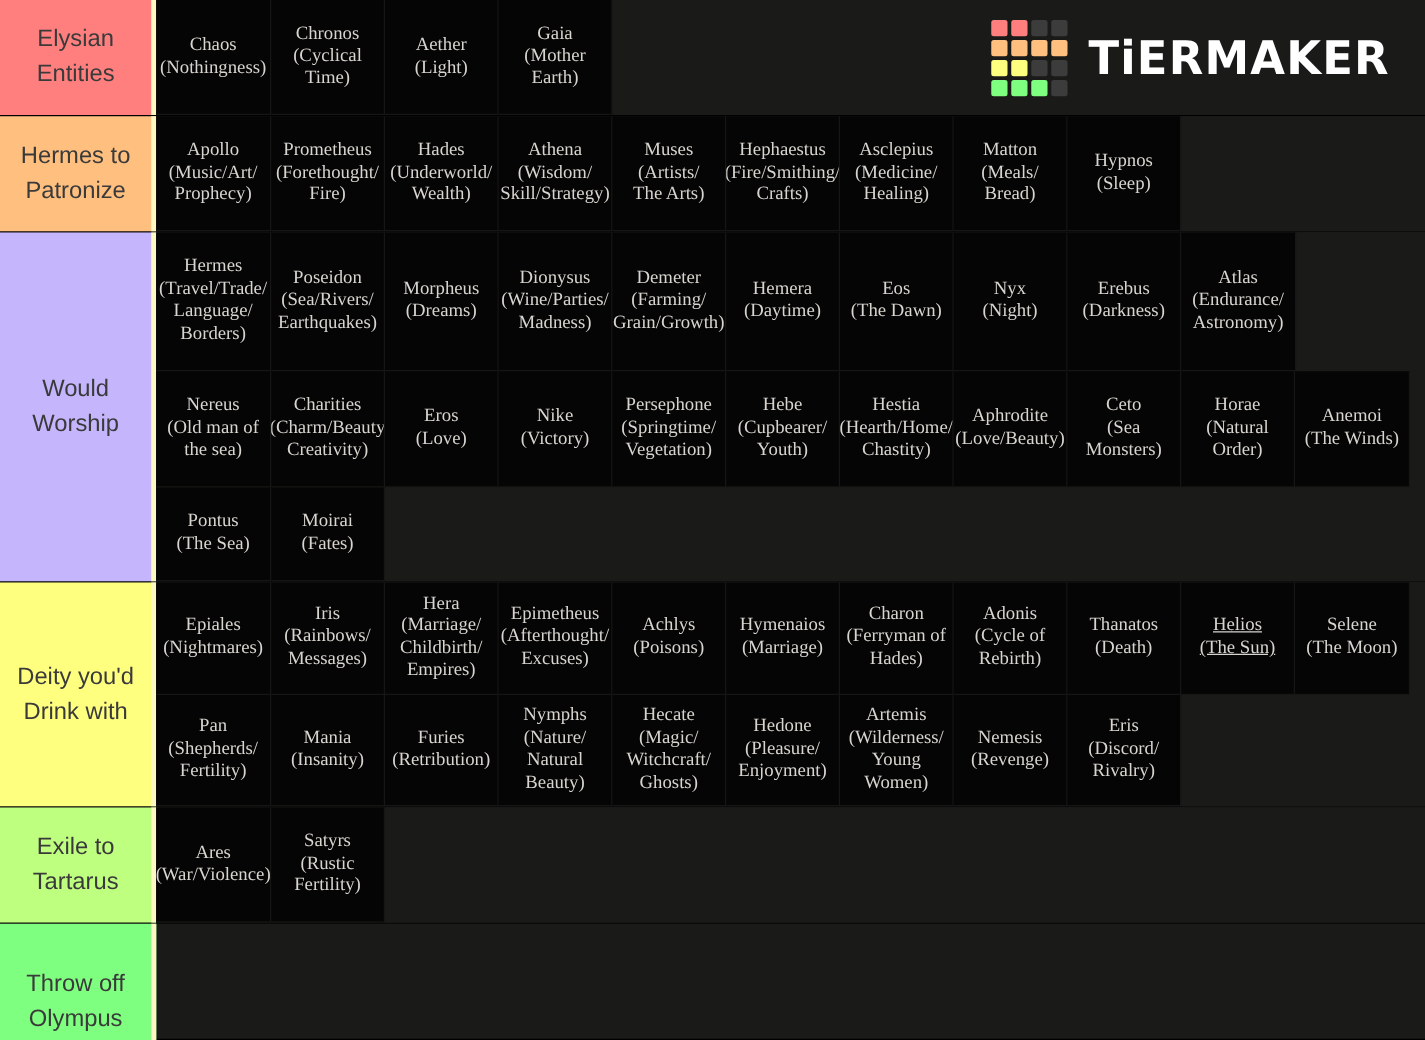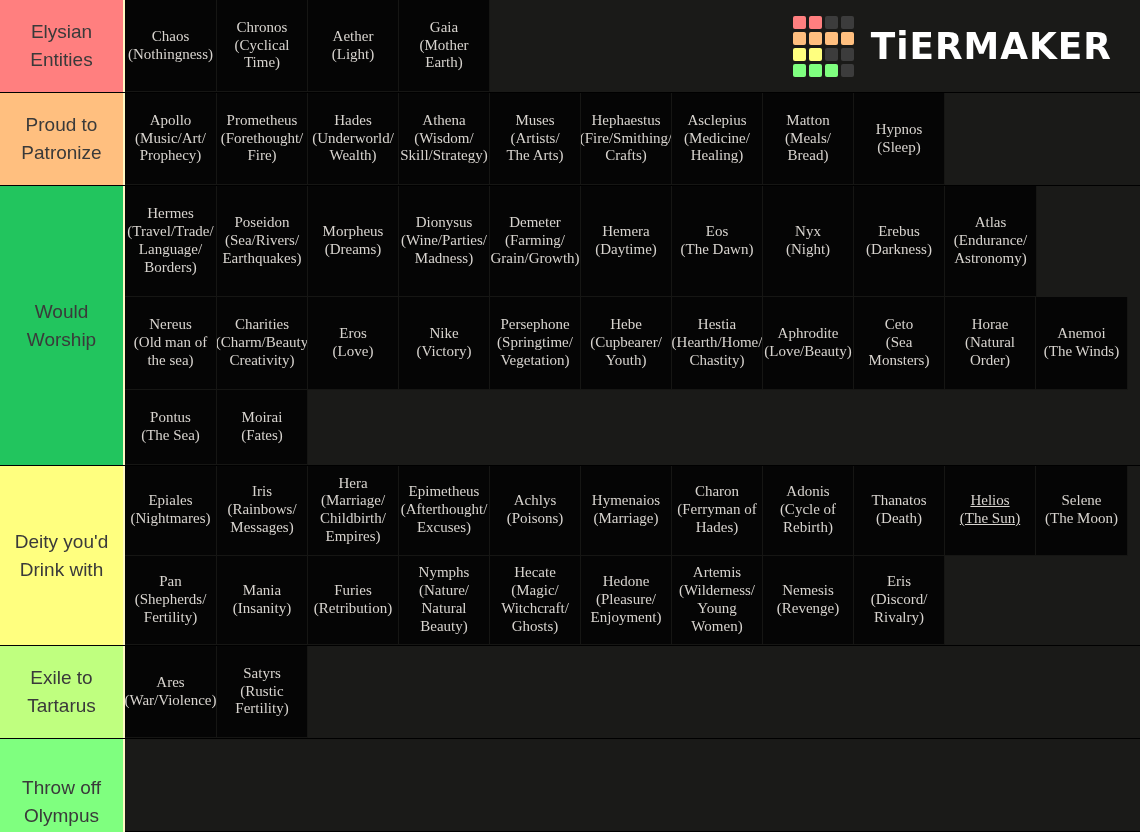--- a/index.html
+++ b/index.html
@@ -24,21 +24,21 @@
     width: 125px;
     flex: 0 0 125px;
     display: flex;
     align-items: center;
     justify-content: center;
     text-align: center;
     color: #3a3a3a;
     font-size: 19px;
     line-height: 1.45;
     font-family: "Liberation Sans", sans-serif;
-    border-right: 2px solid #fef9c3;
+    border-right: 4px solid #fef9c3;
     padding: 2px 4px;
     word-break: break-word;
   }
   .tier-items {
     flex: 1 1 auto;
     display: flex;
     flex-direction: column;
     background: #1a1a18;
     min-width: 0;
   }
@@ -130,21 +130,21 @@
                 <span style="background: rgb(127, 255, 127);"></span>
                 <span style="background: rgb(60, 60, 60);"></span>
               </div>
               <div class="logo-text">TiERMAKER</div>
             </div>
           </div>
         </div>
       </div>
     </div>
     <div class="tier-row" style="height: 93px;">
-      <div class="tier-label" style="background: rgb(255, 191, 127);">Proud to Patronize</div>
+      <div class="tier-label" style="background: rgb(255, 191, 127);">Hermes to Patronize</div>
       <div class="tier-items">
         <div class="item-row">
           <div class="item" style="width: 92px; flex-basis: 92px;">Apollo
 (Music/Art/
 Prophecy)</div>
           <div class="item" style="width: 91px; flex-basis: 91px;">Prometheus
 (Forethought/
 Fire)</div>
           <div class="item" style="width: 91px; flex-basis: 91px;">Hades
 (Underworld/
@@ -164,21 +164,21 @@
           <div class="item" style="width: 91px; flex-basis: 91px;">Matton
 (Meals/
 Bread)</div>
           <div class="item" style="width: 91px; flex-basis: 91px;">Hypnos
 (Sleep)</div>
           <div style="flex: 1 1 auto; background: rgb(26, 26, 24);"></div>
         </div>
       </div>
     </div>
     <div class="tier-row" style="height: 280px;">
-      <div class="tier-label" style="background: #22c55e;">Would Worship</div>
+      <div class="tier-label" style="background: #c4b5fd;">Would Worship</div>
       <div class="tier-items">
         <div class="item-row">
           <div class="item" style="width: 92px; flex-basis: 92px;">Hermes
 (Travel/Trade/
 Language/
 Borders)</div>
           <div class="item" style="width: 91px; flex-basis: 91px;">Poseidon
 (Sea/Rivers/
 Earthquakes)</div>
           <div class="item" style="width: 91px; flex-basis: 91px;">Morpheus

